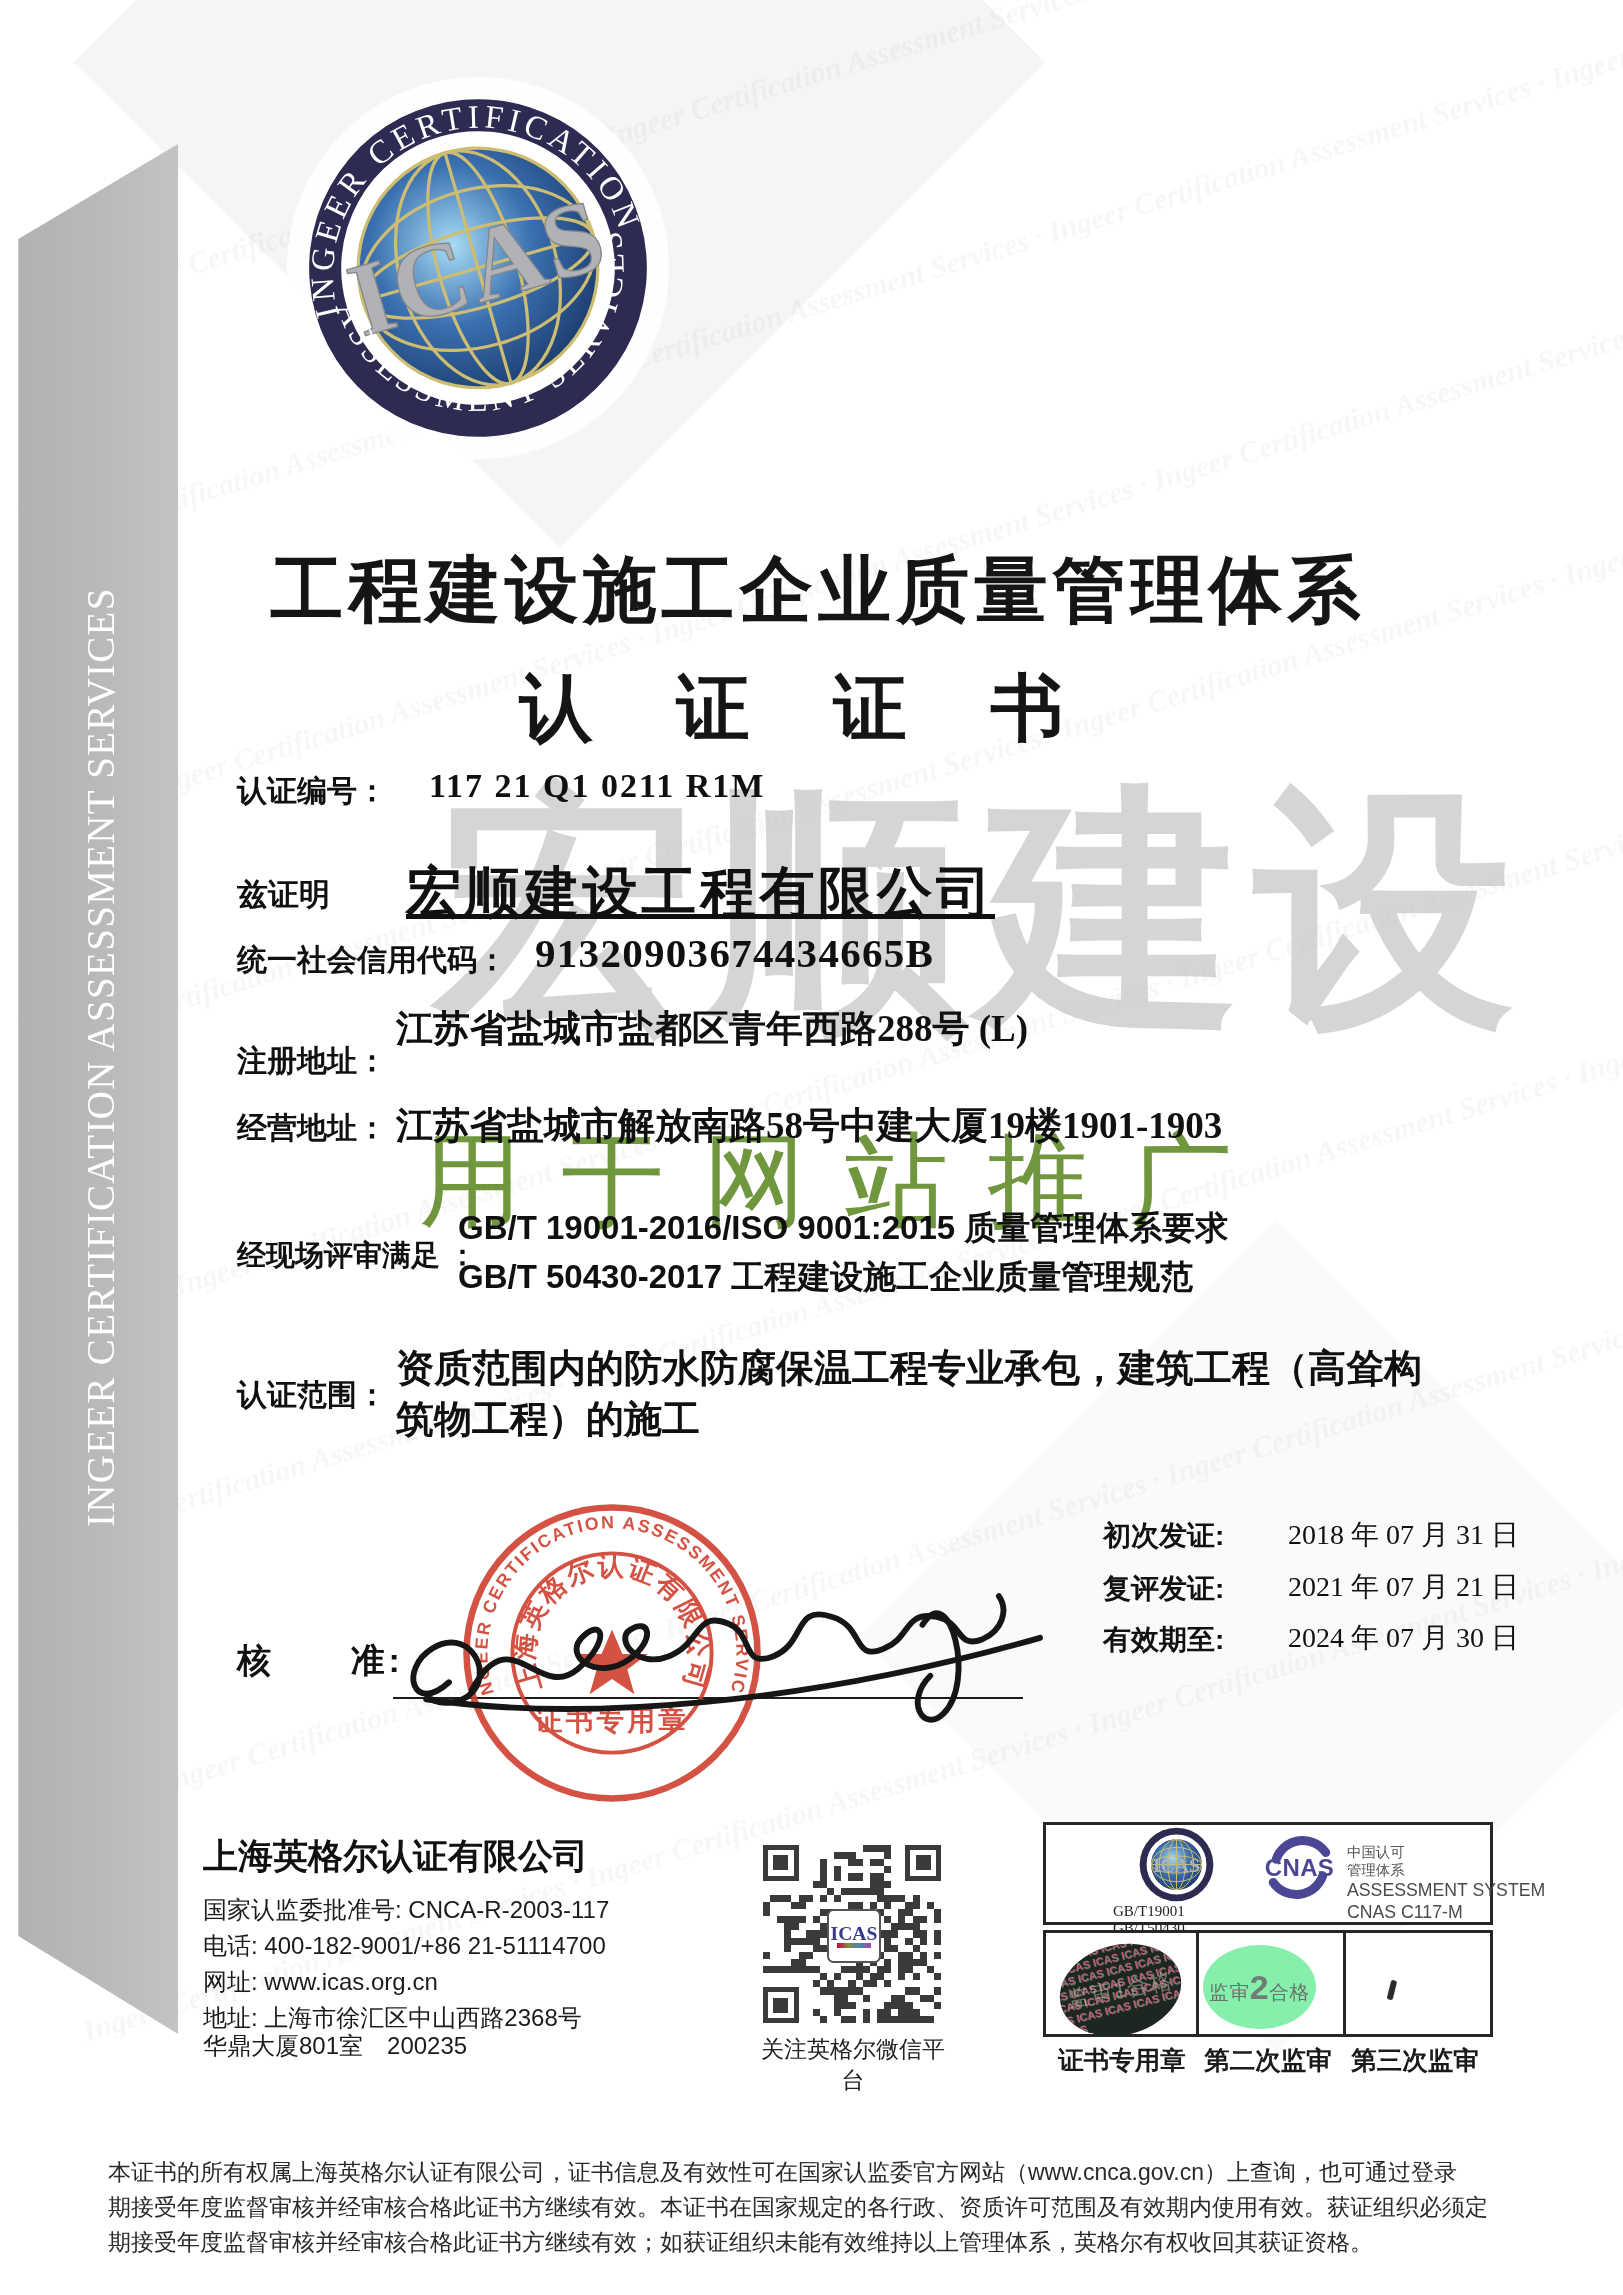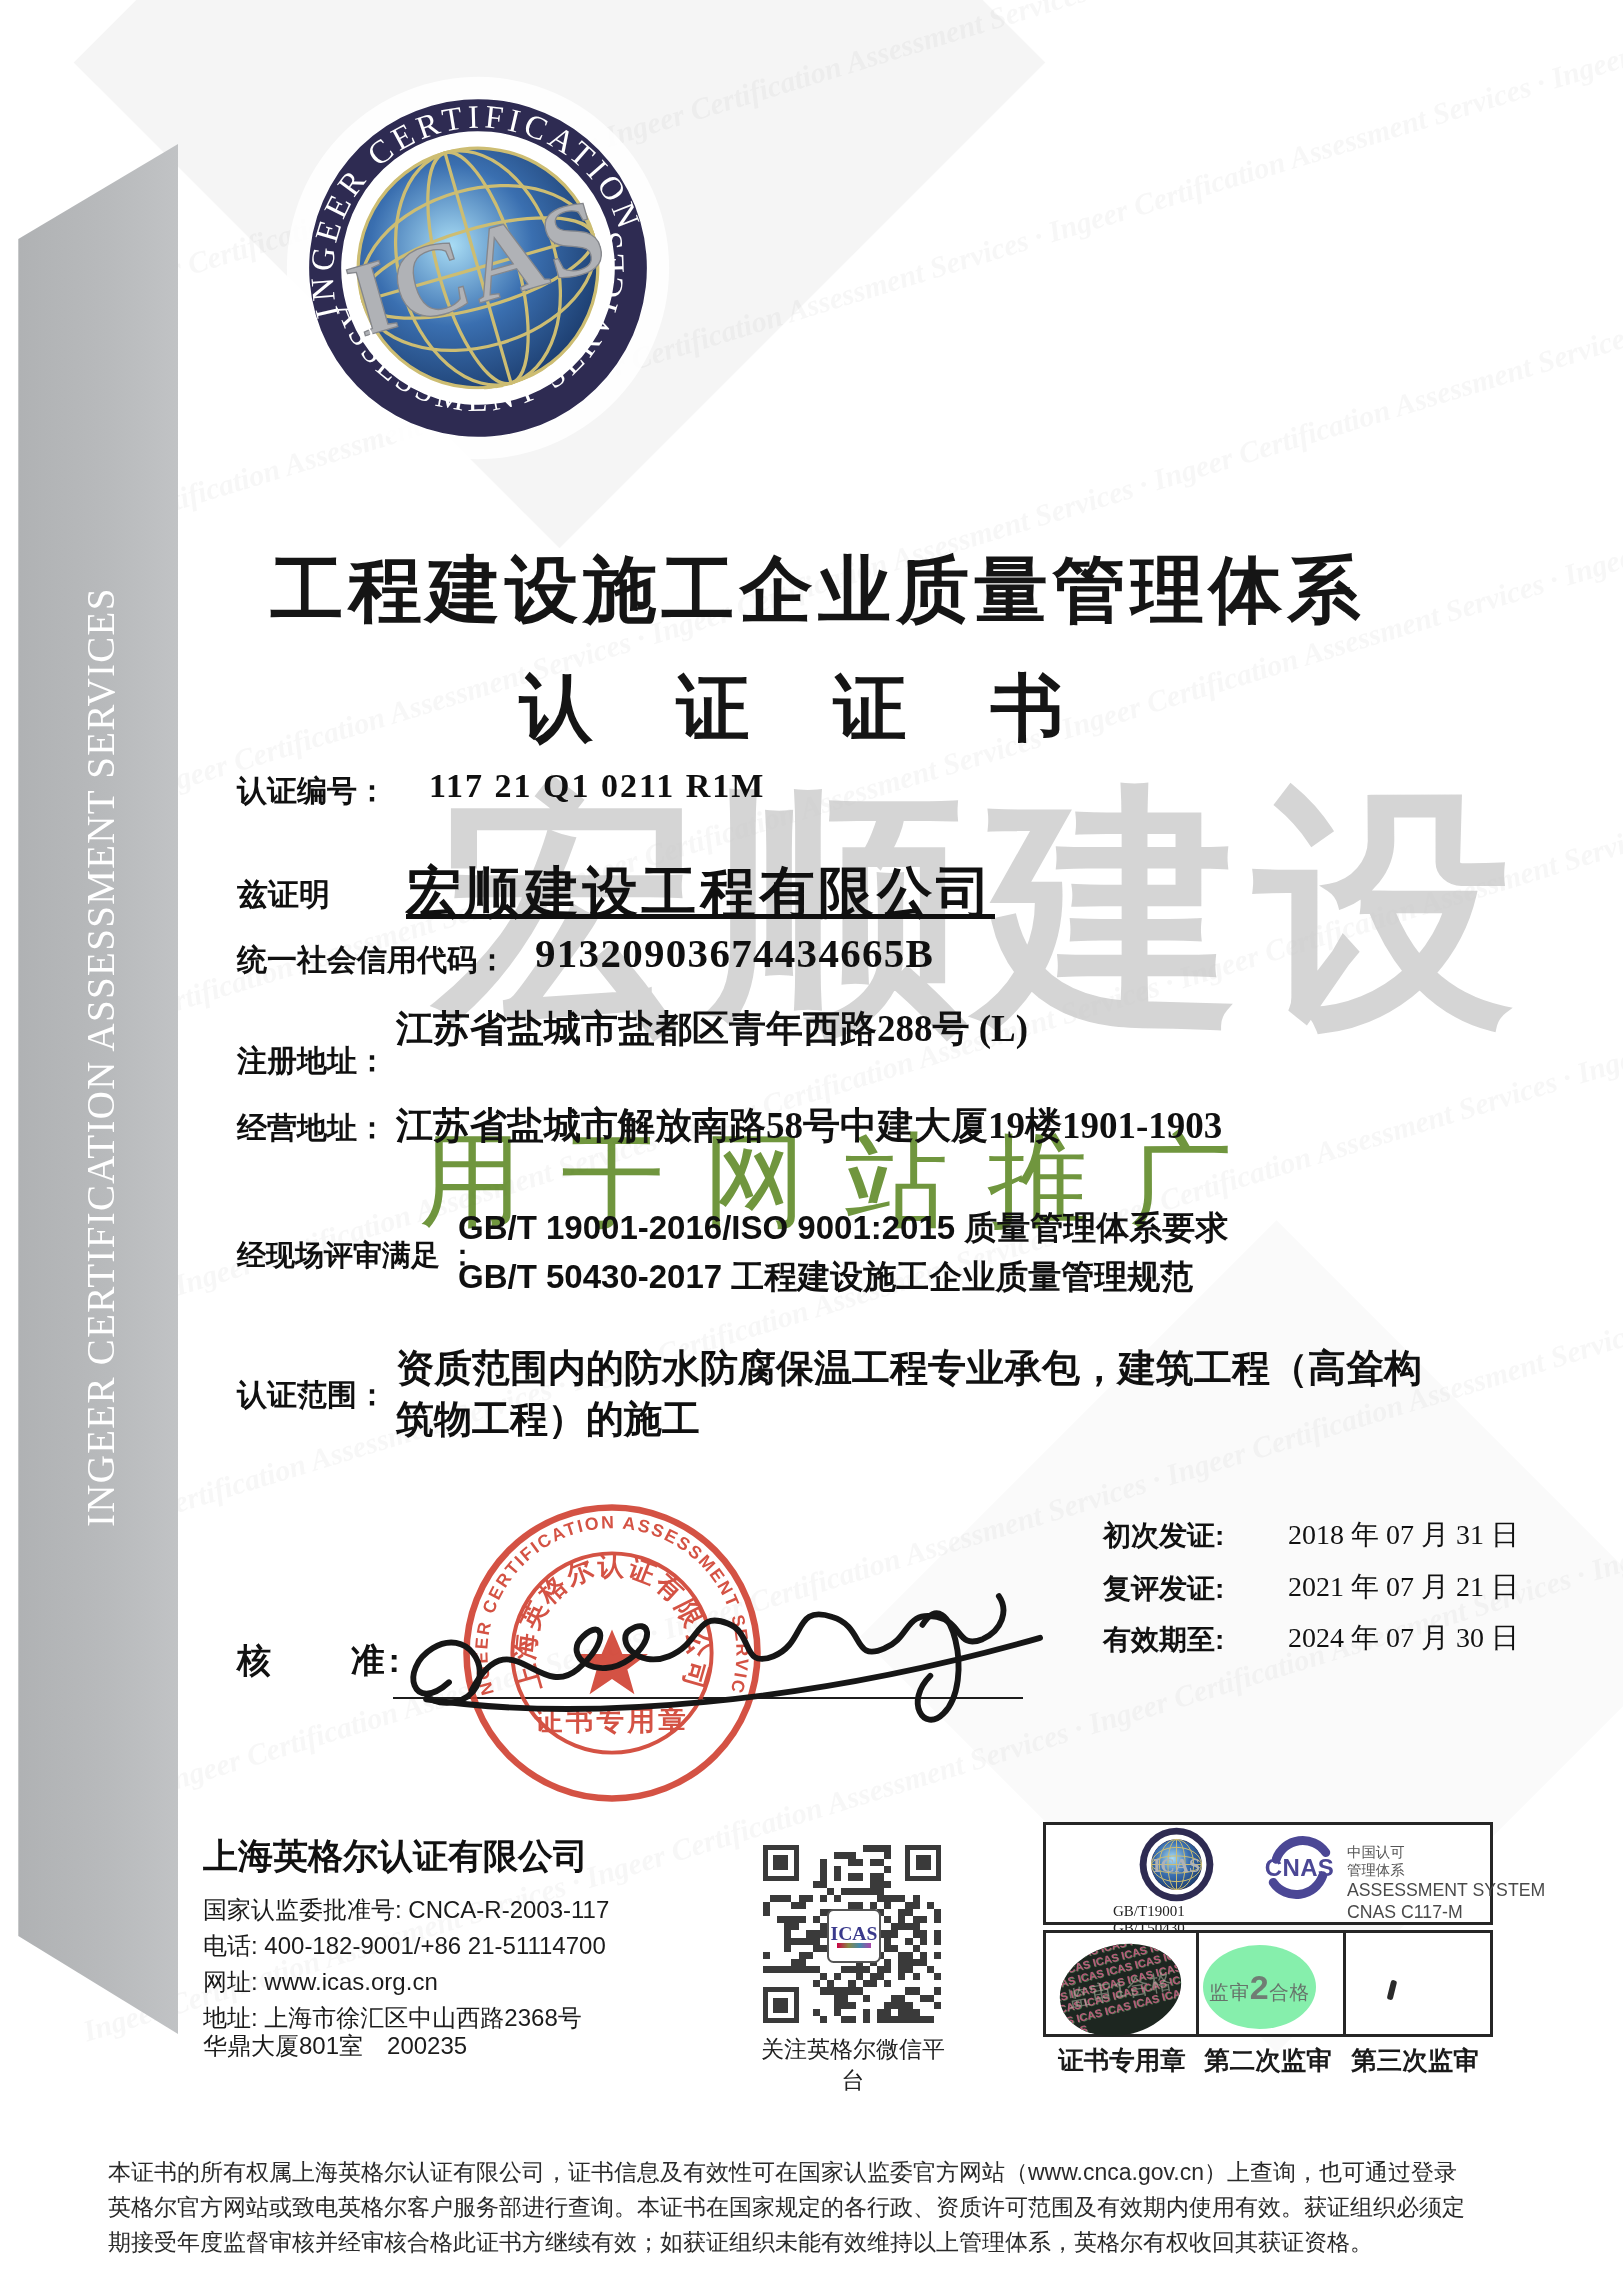--- a/index.html
+++ b/index.html
@@ -524,16 +524,16 @@
 <div class="sticker sticker2 abs">
   <div class="txt"><span>监审</span><span class="num">2</span><span>合格</span></div>
 </div>
 <div class="abs cell3-mark"></div>
 <div class="abs surv-caption" style="left:1037px;">证书专用章</div>
 <div class="abs surv-caption" style="left:1183px;">第二次监审</div>
 <div class="abs surv-caption" style="left:1330px;">第三次监审</div>
 
 <div class="abs legal">
   <div>本证书的所有权属上海英格尔认证有限公司，证书信息及有效性可在国家认监委官方网站（www.cnca.gov.cn）上查询，也可通过登录</div>
-  <div>英格尔官方网站或致电英格尔客户服务部进行查询。本证书在国家规定的各行政、资质许可范围及有效期内使用有效。获证组织必须定</div>
+  <div>期接受年度监督审核并经审核合格此证书方继续有效。本证书在国家规定的各行政、资质许可范围及有效期内使用有效。获证组织必须定</div>
   <div>期接受年度监督审核并经审核合格此证书方继续有效；如获证组织未能有效维持以上管理体系，英格尔有权收回其获证资格。</div>
 </div>
 
 
 </body></html>

